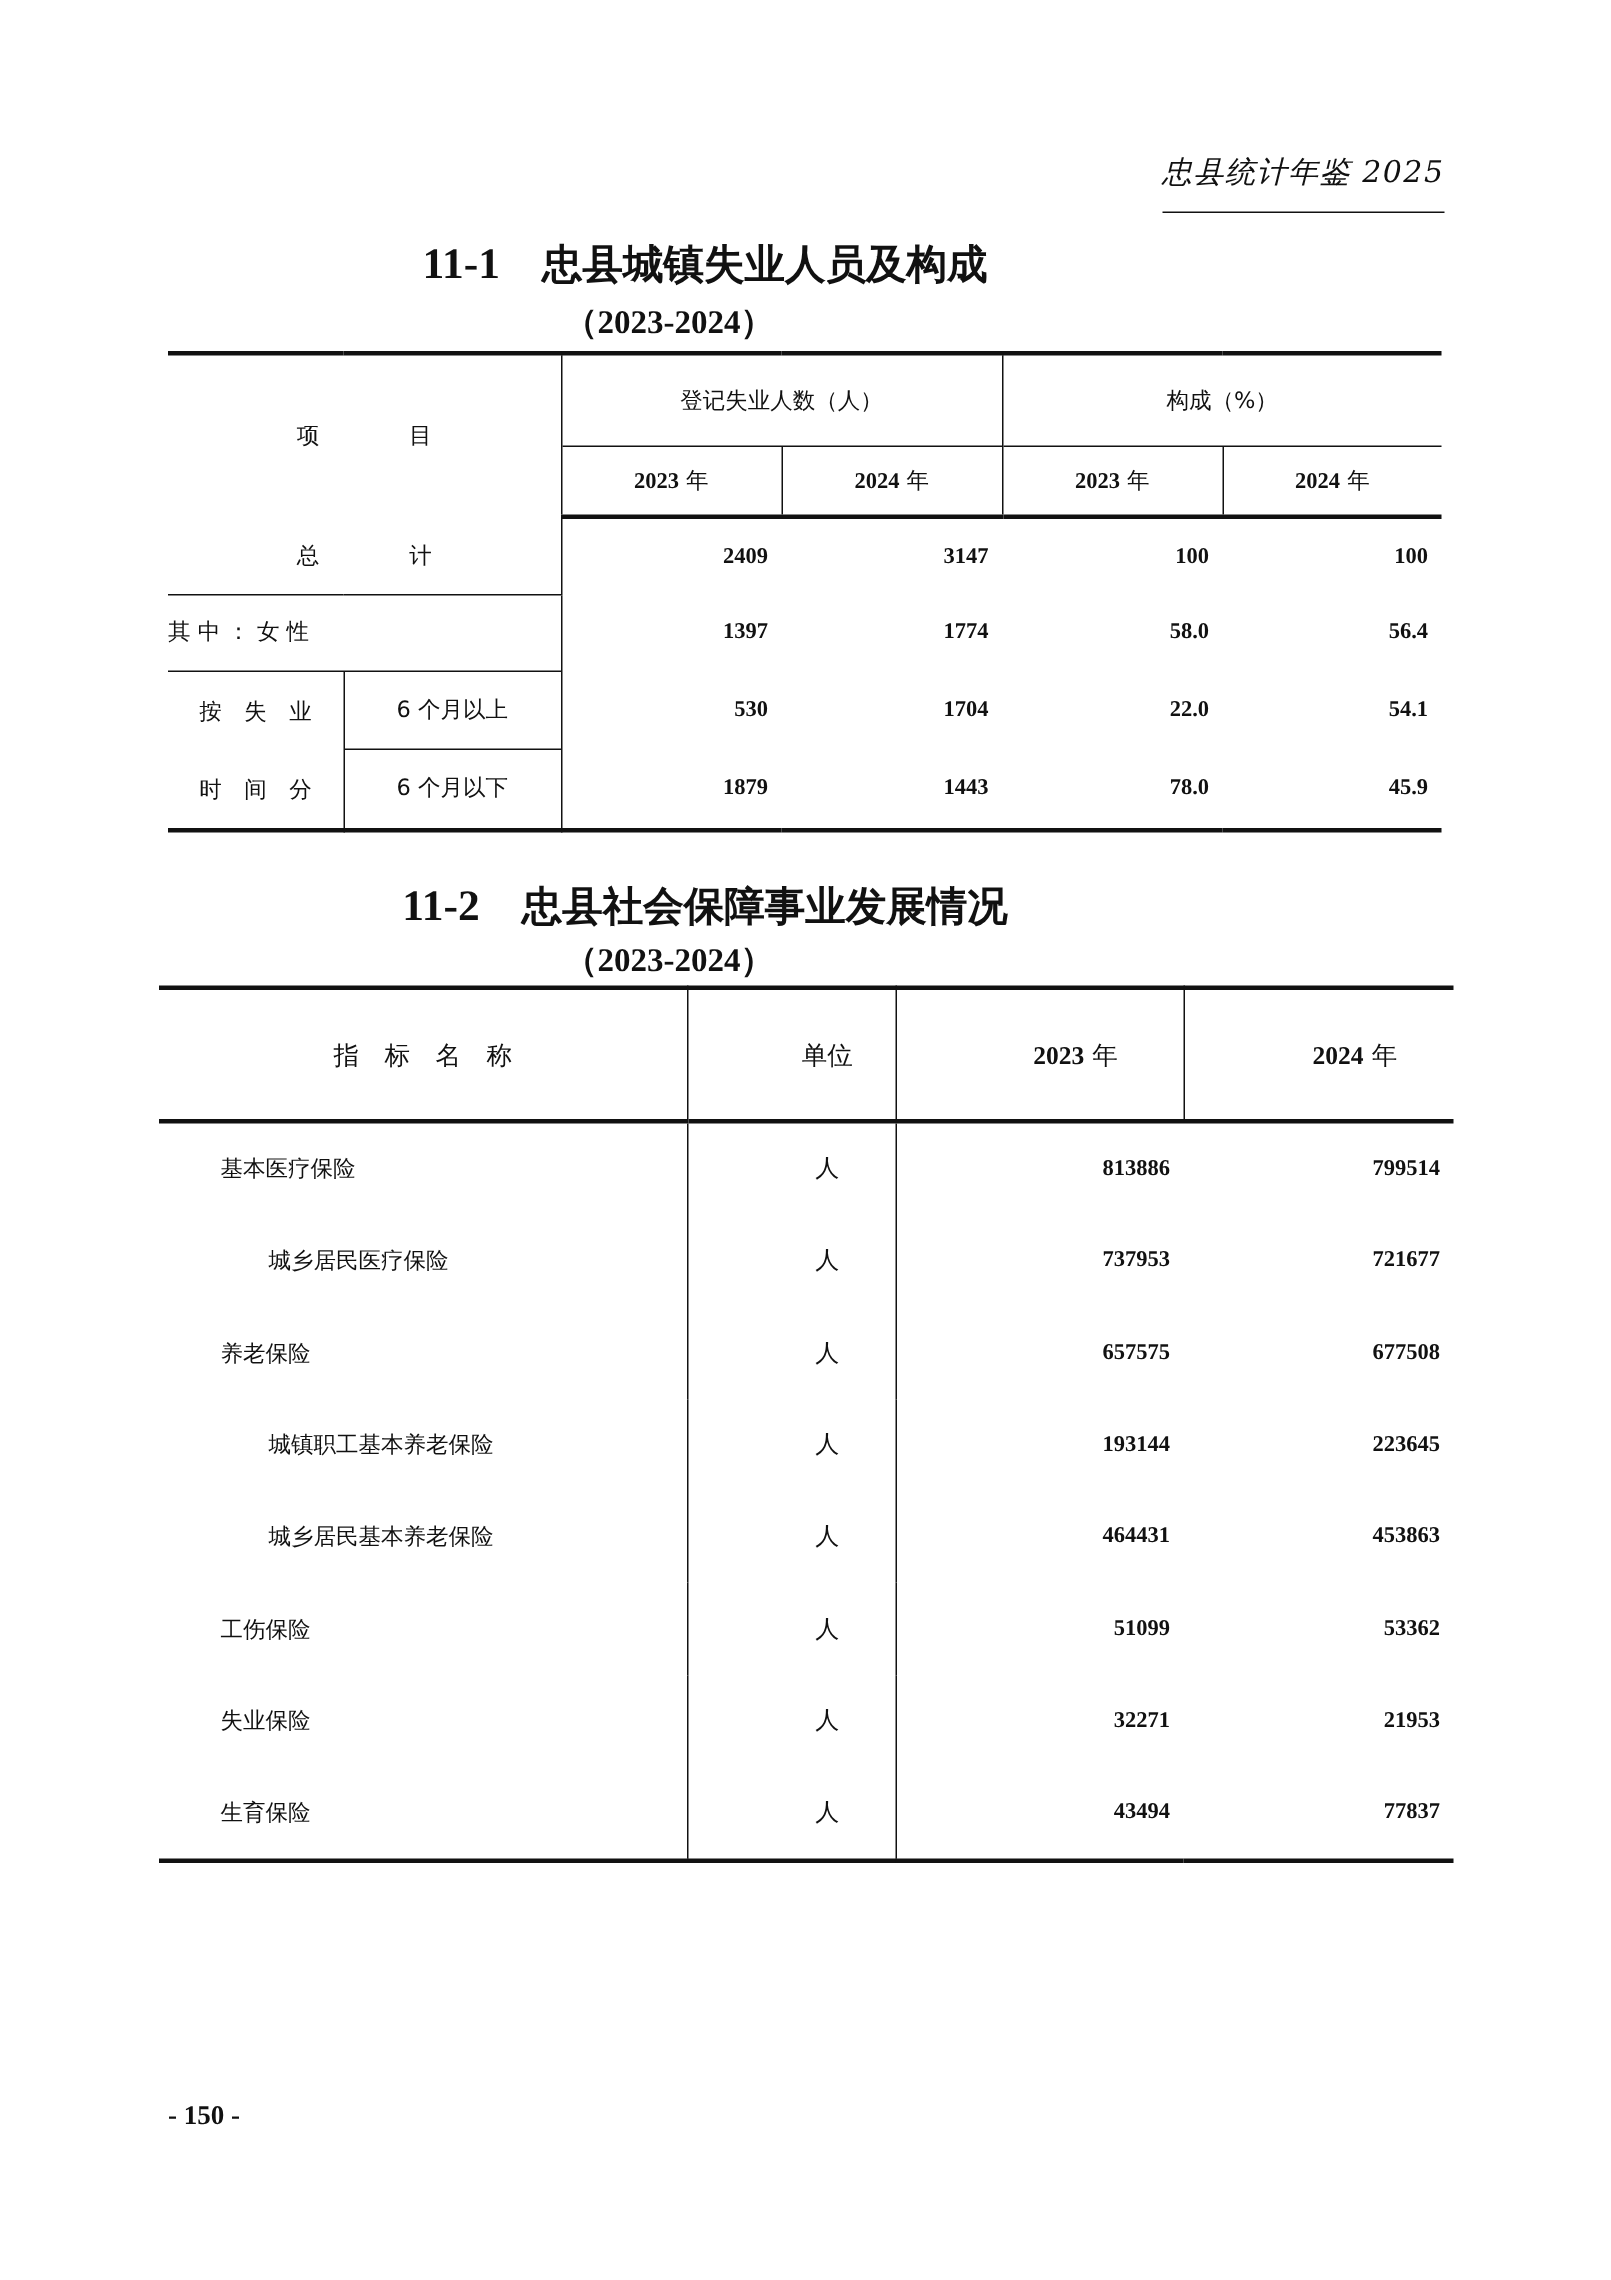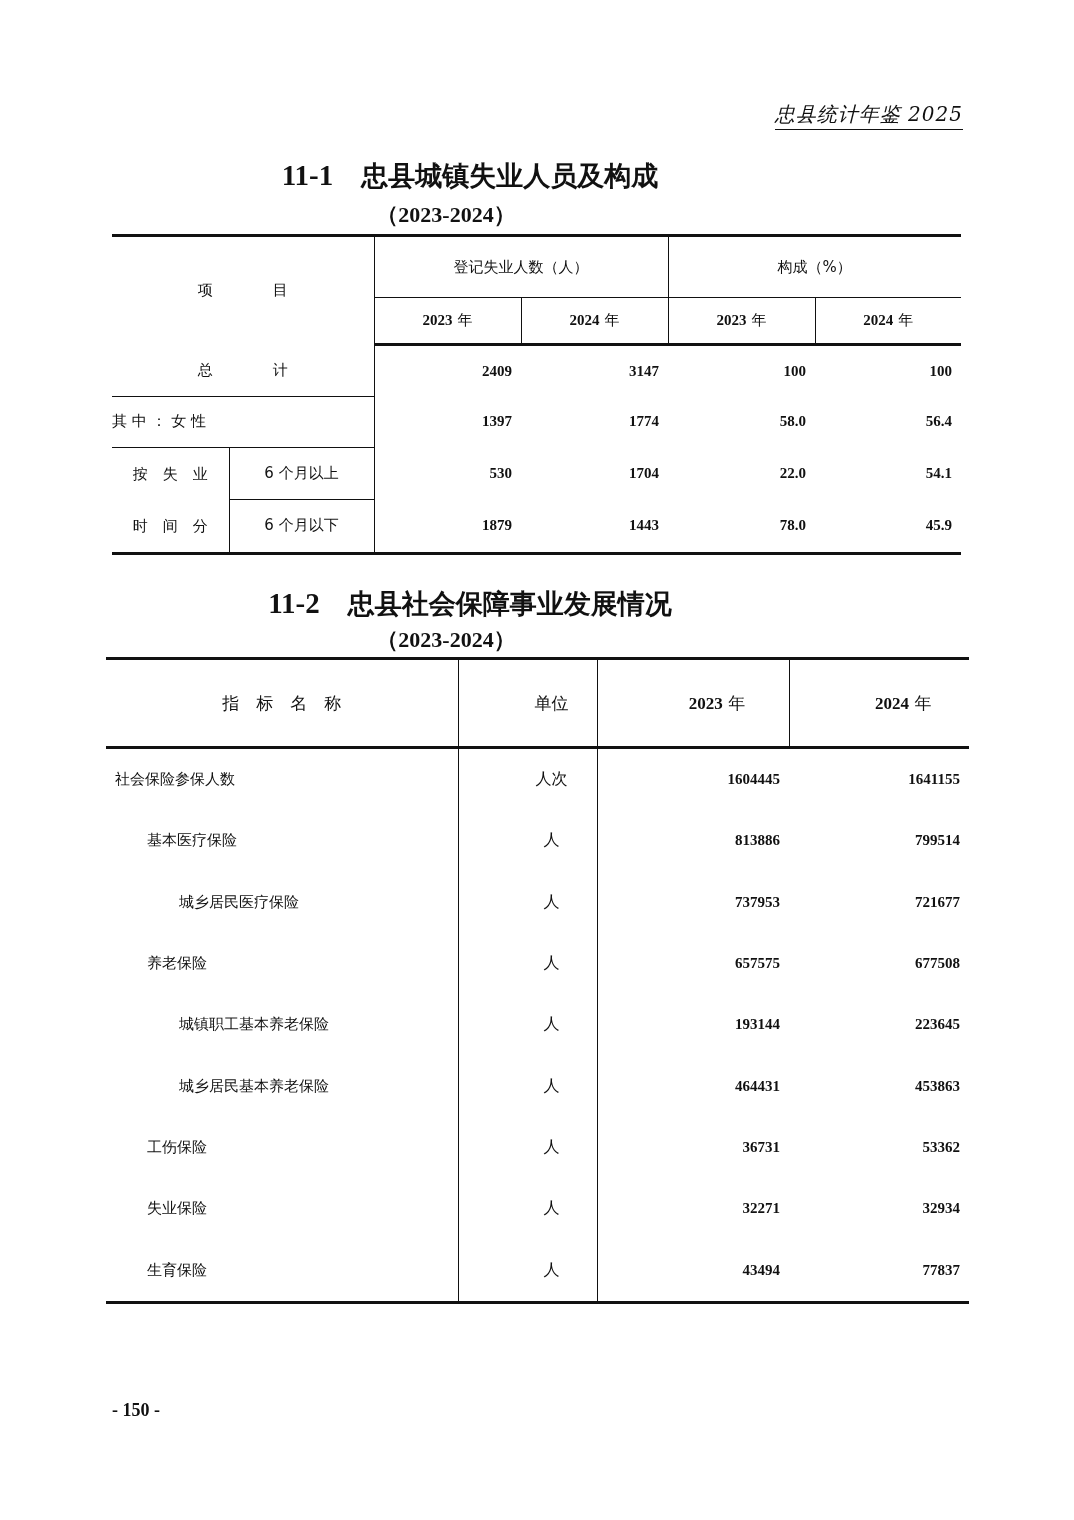--- a/index.html
+++ b/index.html
@@ -3,21 +3,21 @@
 <meta charset="utf-8">
 <style>
   html, body { margin: 0; padding: 0; background: #ffffff; }
   body {
     width: 1074px; height: 1520px; position: relative; overflow: hidden;
     font-family: "DejaVu Serif", "Liberation Serif", serif; color: #111;
   }
   .running-head {
     position: absolute; right: 111px; top: 101px;
     font-family: "DejaVu Serif", serif; font-style: italic; font-size: 20px;
-    border-bottom: 1.5px solid #111; padding-bottom: 1px; letter-spacing: 1px;
+    border-bottom: 1.5px solid #111; padding-bottom: 13px; letter-spacing: 1px;
   }
   .title {
     position: absolute; left: 0; width: 940px; text-align: center;
     font-weight: bold; font-size: 27px; font-family: "DejaVu Sans", sans-serif;
   }
   .title .num { font-family: "Liberation Serif", serif; font-size: 29px; margin-right: 28px; }
   .subtitle {
     position: absolute; left: 0; width: 892px; text-align: center;
     font-weight: bold; font-size: 22px; font-family: "Liberation Serif", serif;
   }
@@ -140,26 +140,20 @@
   <thead>
     <tr>
       <th class="cnh">指　标　名　称</th>
       <th class="cnh vline">单位</th>
       <th class="yrh vline"><span>2023</span><span class="yr-suffix"> 年</span></th>
       <th class="yrh vline"><span>2024</span><span class="yr-suffix"> 年</span></th>
     </tr>
   </thead>
   <tbody id="t2-body">
       <tr>
-        <td class="cn lvl0">社会保险参保人数</td>
-        <td class="unit vline">人次</td>
-        <td class="num-cell vline">1604445</td>
-        <td class="num-cell">1641155</td>
-      </tr>
-      <tr>
         <td class="cn lvl1">基本医疗保险</td>
         <td class="unit vline">人</td>
         <td class="num-cell vline">813886</td>
         <td class="num-cell">799514</td>
       </tr>
       <tr>
         <td class="cn lvl2">城乡居民医疗保险</td>
         <td class="unit vline">人</td>
         <td class="num-cell vline">737953</td>
         <td class="num-cell">721677</td>
@@ -178,28 +172,28 @@
       </tr>
       <tr>
         <td class="cn lvl2">城乡居民基本养老保险</td>
         <td class="unit vline">人</td>
         <td class="num-cell vline">464431</td>
         <td class="num-cell">453863</td>
       </tr>
       <tr>
         <td class="cn lvl1">工伤保险</td>
         <td class="unit vline">人</td>
-        <td class="num-cell vline">36731</td>
+        <td class="num-cell vline">51099</td>
         <td class="num-cell">53362</td>
       </tr>
       <tr>
         <td class="cn lvl1">失业保险</td>
         <td class="unit vline">人</td>
         <td class="num-cell vline">32271</td>
-        <td class="num-cell">32934</td>
+        <td class="num-cell">21953</td>
       </tr>
       <tr>
         <td class="cn lvl1">生育保险</td>
         <td class="unit vline">人</td>
         <td class="num-cell vline">43494</td>
         <td class="num-cell">77837</td>
       </tr>
     </tbody>
 </table>
 

